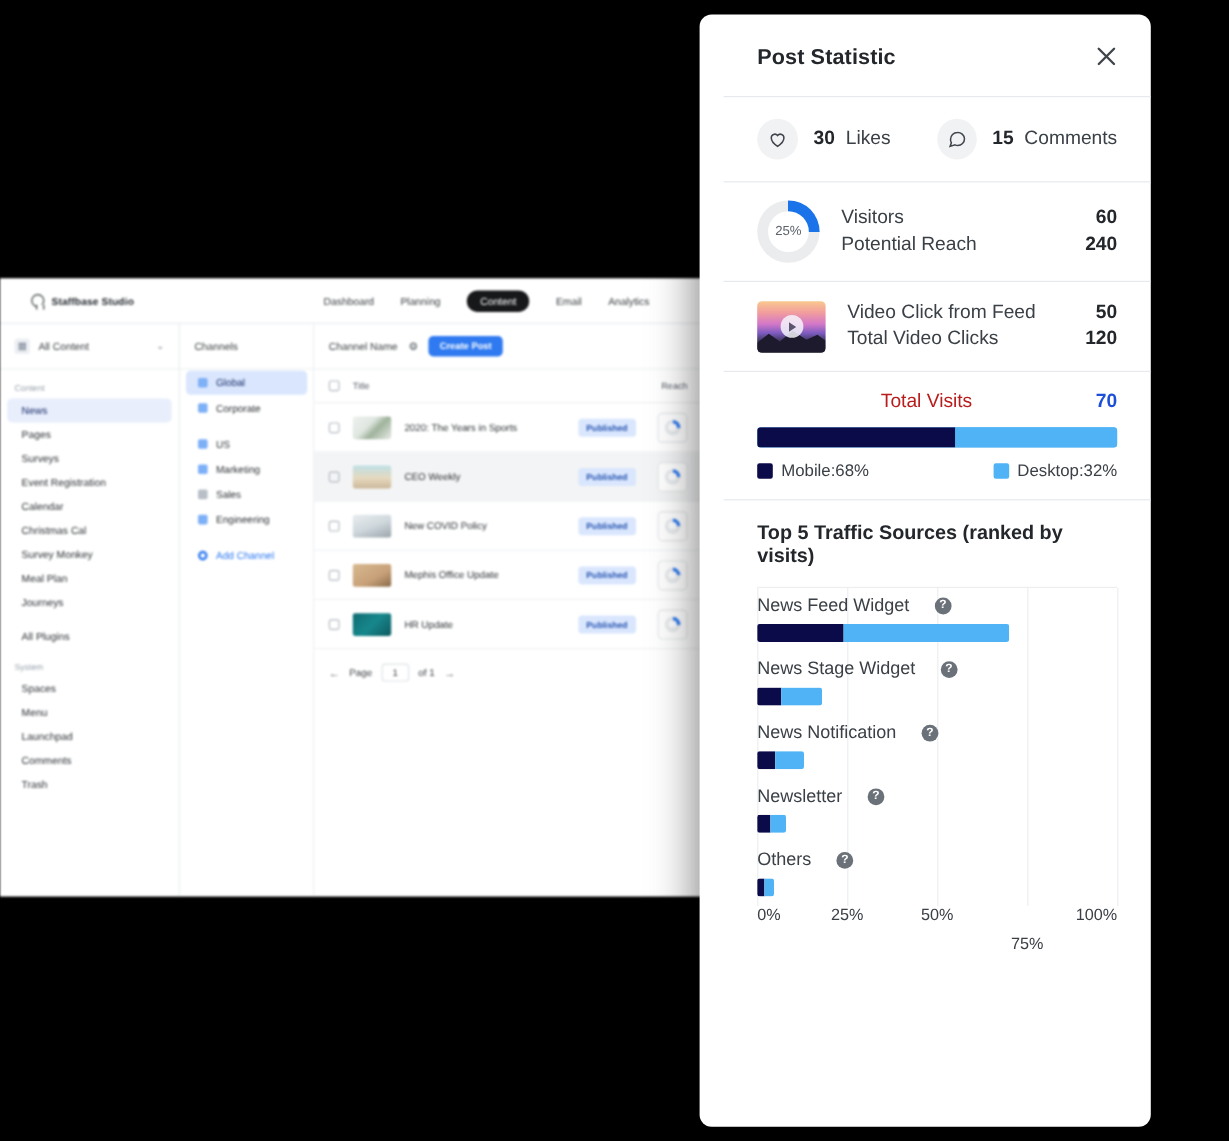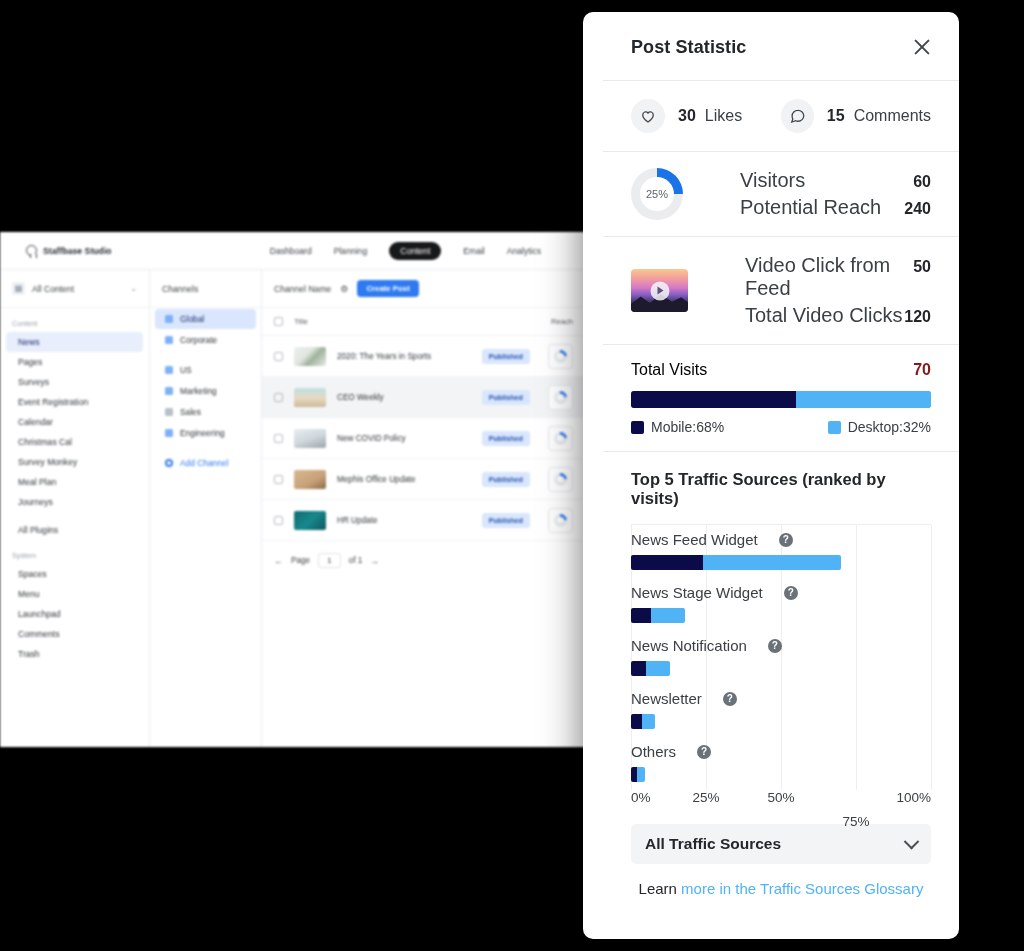--- a/index.html
+++ b/index.html
@@ -139,27 +139,27 @@
                     background:#1c1a2c;
                     clip-path: polygon(0 60%, 17% 22%, 33% 55%, 52% 10%, 72% 48%, 88% 26%, 100% 52%, 100% 100%, 0 100%); }
   .play { position:absolute; left:50%; top:50%; transform:translate(-50%,-50%);
           width:19px; height:19px; border-radius:50%; background:rgba(245,245,250,.85);
           display:flex; align-items:center; justify-content:center; }
   .play .tri { width:0; height:0; border-left:6px solid #5b5570;
                border-top:4px solid transparent; border-bottom:4px solid transparent;
                margin-left:2px; }
   .kv-stack { flex: 1; }
   .kv { display: flex; align-items: baseline; padding: 2px 0; }
-  .kv-label { font-size: 20px; color: #3b4046; flex: 1; margin-left: 39px; }
+  .kv-label { font-size: 16px; color: #3b4046; flex: 1; }
   .kv-value { font-size: 16px; font-weight: 700; color: #23272b; }
 
   .p-visits { padding: 16px 28px 16px 28px; border-bottom: 1px solid #e7e9ec; }
   .tv-head { display: flex; align-items: baseline; margin-bottom: 12px; }
-  .tv-label { font-size: 16px; color: #000000; flex: 1; }
-  .tv-value { font-size: 16px; font-weight: 700; color: #7f1d1d; }
+  .tv-label { font-size: 16px; color: #b91c1c; flex: 1; text-align: center; }
+  .tv-value { font-size: 16px; font-weight: 700; color: #1d4ed8; }
   .tv-bar { height: 17px; border-radius: 3px; overflow: hidden; display: flex; background:#4fb3f5; }
   .tv-bar .mob { background: #0c0b49; }
   .tv-bar .desk { background: #4fb3f5; flex: 1; }
   .tv-legend { display: flex; margin-top: 11px; }
   .lg { display: flex; align-items: center; gap: 7px; font-size: 14px; color: #3b4046; }
   .lg.right { margin-left: auto; }
   .lg-sq { width: 13px; height: 13px; border-radius: 2px; }
 
   .p-sources { padding: 18px 28px 6px 28px; }
   .src-title { font-size: 16.5px; font-weight: 700; color: #23272b; margin-bottom: 16px; }
@@ -498,23 +498,14 @@
 
       <div class="axis-wrap" id="axis">
           <span class="tick first" style="left: 0%;">0%</span>
           <span class="tick" style="left: 25%;">25%</span>
           <span class="tick" style="left: 50%;">50%</span>
           <span class="tick" style="left: 75%; margin-top: 24px;">75%</span>
           <span class="tick last" style="left: 100%;">100%</span>
         </div>
     </div>
 
-    <div class="p-footer">
-      <div class="select-box">
-        <span class="select-label">All Traffic Sources</span>
-        <span class="chev-down"></span>
-      </div>
-      <div class="learn">
-        <span>Learn </span><a href="#">more in the Traffic Sources Glossary</a>
-      </div>
-    </div>
   </div>
 </div>
 
 </body></html>

